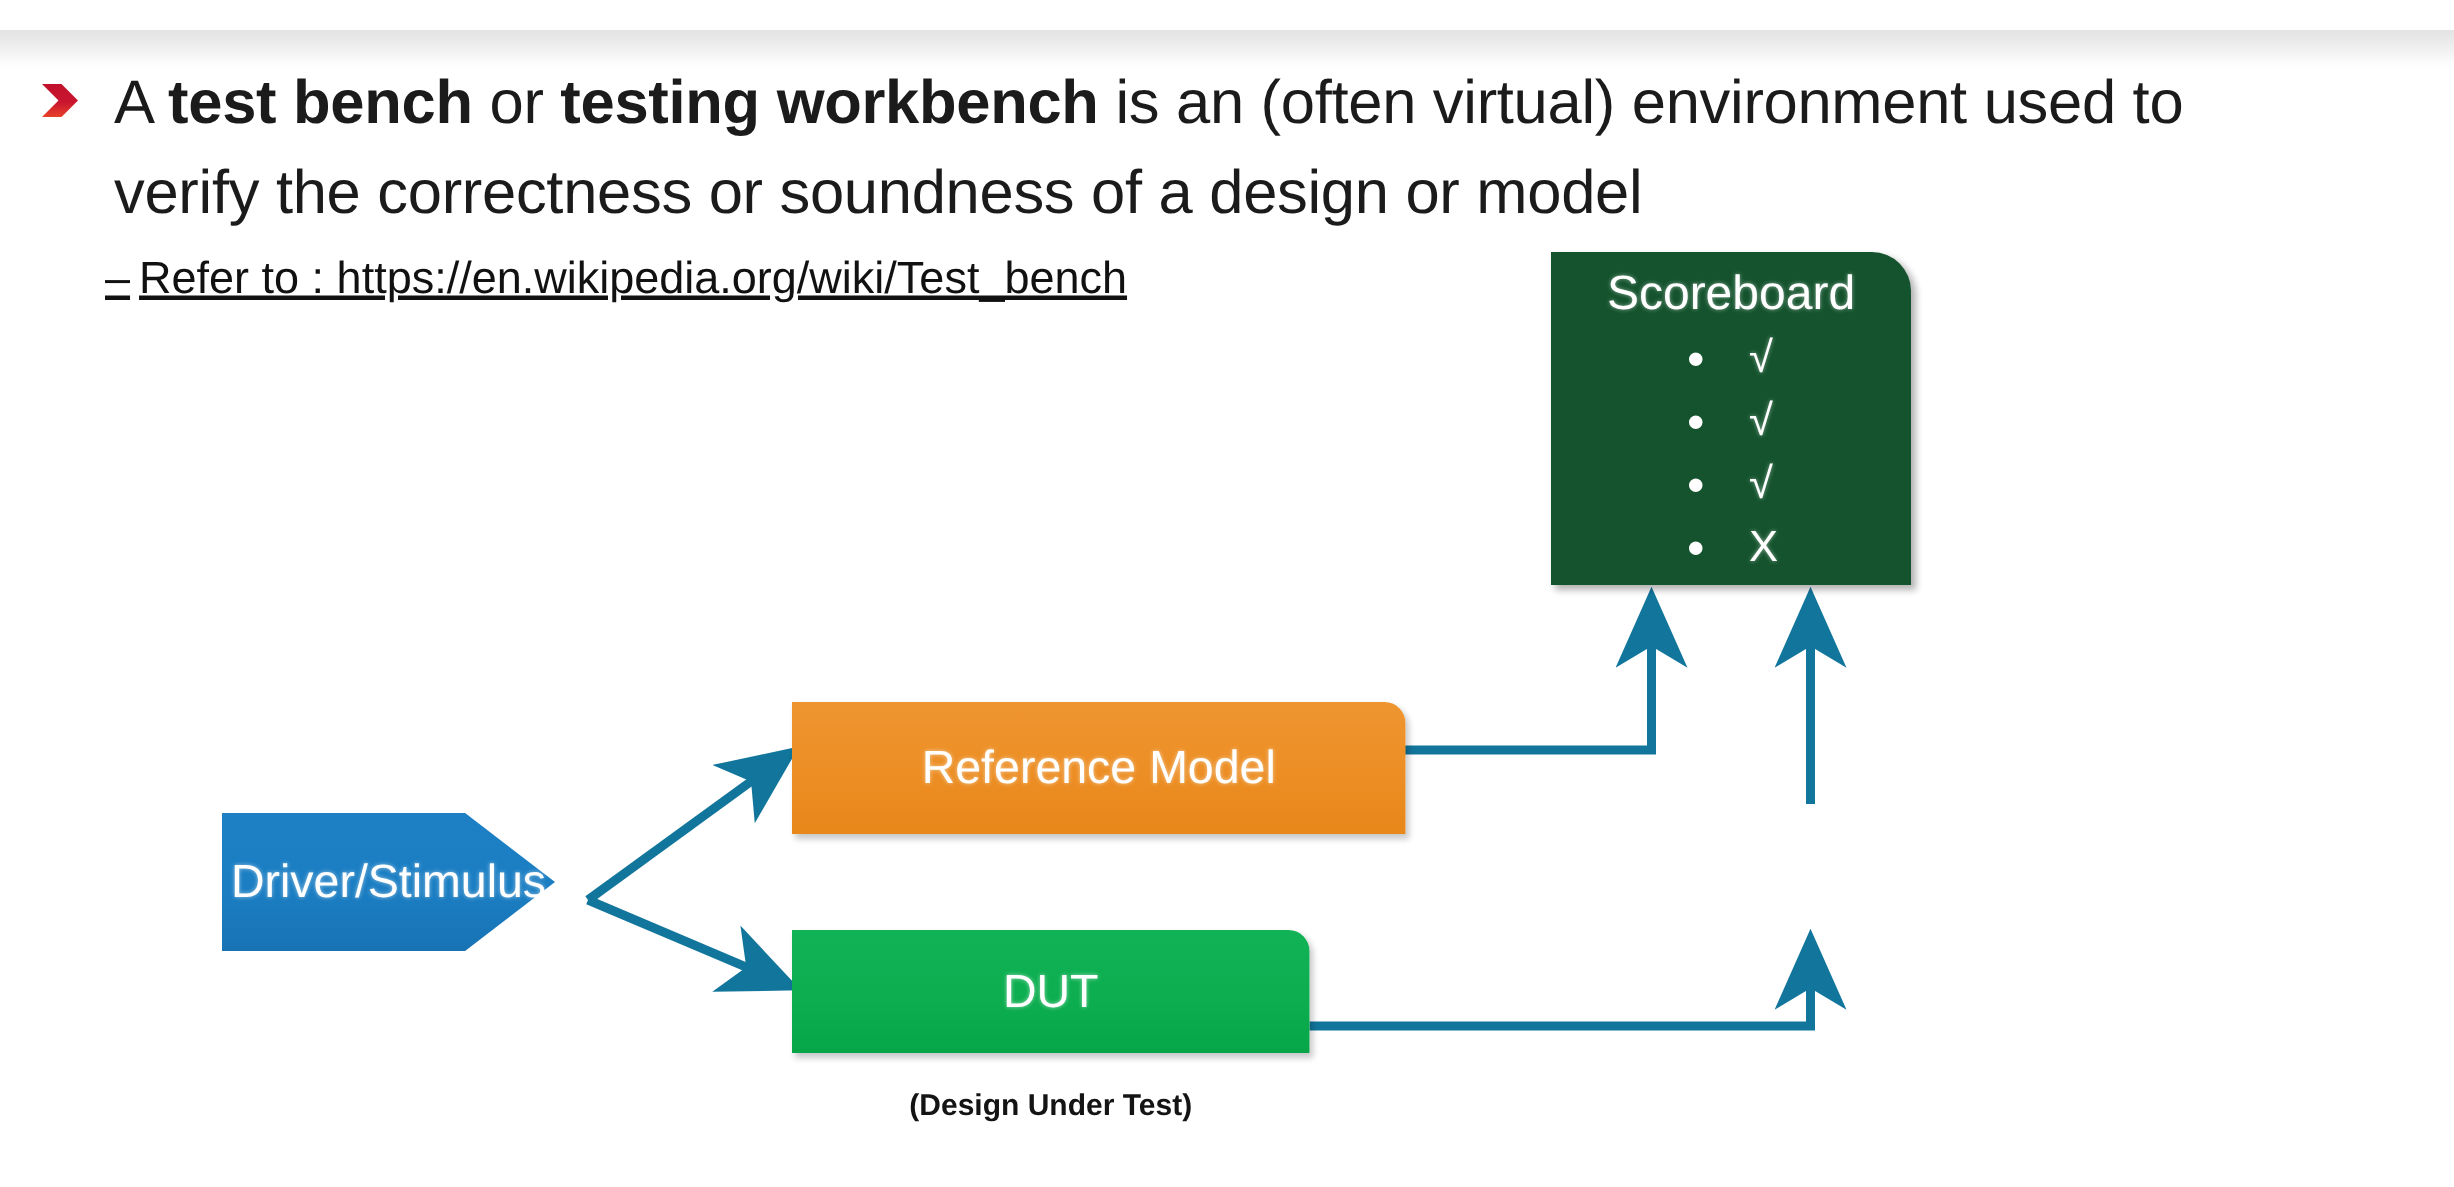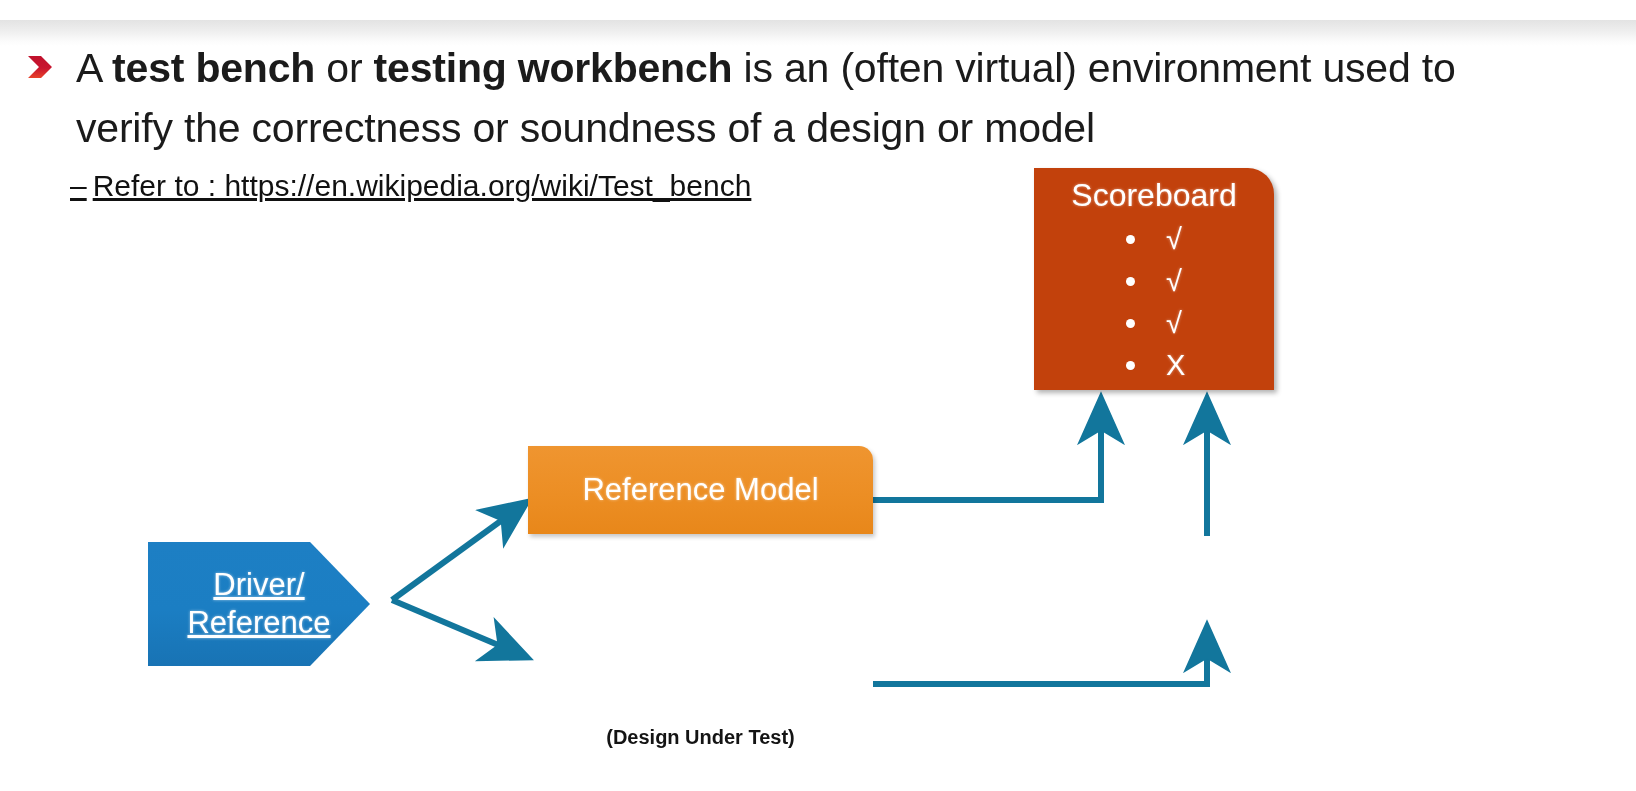--- a/index.html
+++ b/index.html
@@ -92,21 +92,21 @@
     color: #ffffff;
     text-shadow: 0 0 3px rgba(255,255,255,0.55);
   }
 
   
   #scoreboard {
     left: 1034px;
     top: 148px;
     width: 240px;
     height: 222px;
-    background: #c2410c;
+    background: #14532d;
     border-top-right-radius: 26px;
     box-shadow: 3px 3px 5px rgba(0,0,0,0.30);
     display: block;
     padding: 6px 0 0 0;
   }
   #scoreboard .sb-title {
     text-align: center;
     font-size: 32px;
     line-height: 42px;
     color: #ffffff;
@@ -134,36 +134,35 @@
     height: 9px;
     border-radius: 50%;
     background: #ffffff;
   }
 
   
   #driver {
     left: 148px;
     top: 522px;
     width: 222px;
-    height: 124px;
+    height: 92px;
     background: linear-gradient(to bottom, #1d7fc4 0%, #1b7ec3 55%, #1873b4 100%);
     clip-path: polygon(0 0, 73% 0, 100% 50%, 73% 100%, 0 100%);
-    flex-direction: column;
+    flex-direction: row;
     font-size: 31px;
     line-height: 38px;
     filter: drop-shadow(2px 3px 3px rgba(0,0,0,0.30));
-    text-decoration: underline;
   }
   #driver .ln { display: block; }
 
   
   #refmodel {
     left: 528px;
-    top: 426px;
-    width: 345px;
+    top: 448px;
+    width: 409px;
     height: 88px;
     background: linear-gradient(to bottom, #ef9530 0%, #ec8e24 55%, #e8871a 100%);
     border-top-right-radius: 14px;
     font-size: 31px;
     box-shadow: 2px 3px 4px rgba(0,0,0,0.22);
   }
 
   
   #dut {
     left: 528px;
@@ -257,24 +256,27 @@
       <ul>
         <li>√</li>
         <li>√</li>
         <li>√</li>
         <li>X</li>
       </ul>
     </div>
 
     <div class="node" id="driver">
       <span class="ln">Driver/</span>
-      <span class="ln">Reference</span>
+      <span class="ln">Stimulus</span>
     </div>
 
     <div class="node" id="refmodel">
       <span>Reference Model</span>
     </div>
 
+    <div class="node" id="dut">
+      <span>DUT</span>
+    </div>
     <div id="dut-caption">(Design Under Test)</div>
 
 
   </div>
 </div>
 
 </body></html>

